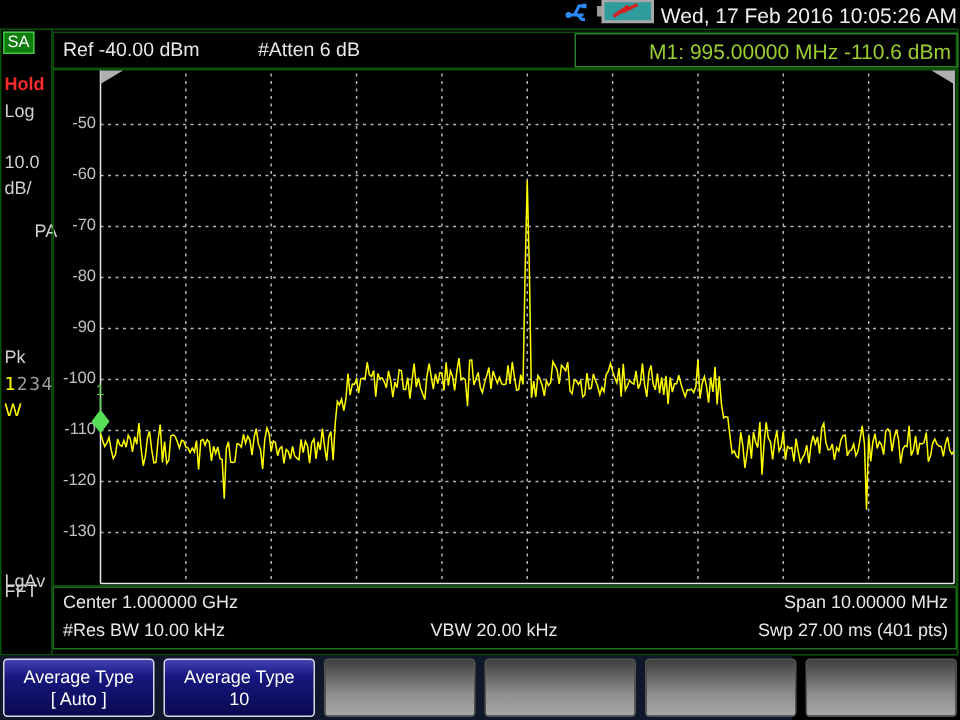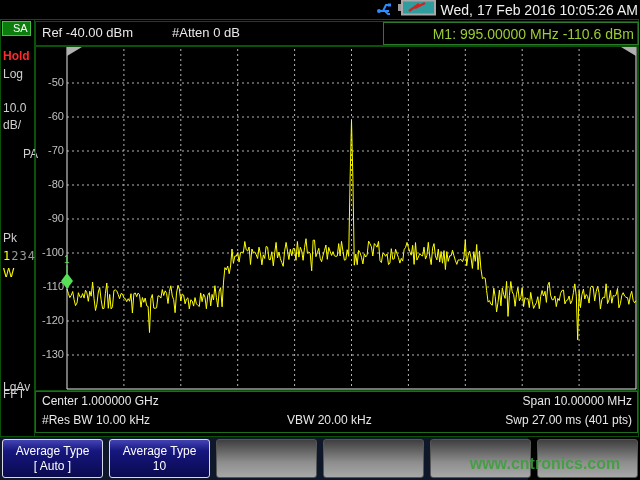--- a/index.html
+++ b/index.html
@@ -9,21 +9,21 @@
   }
   
   .statusbar{position:absolute;left:0;top:0;width:640px;height:19px;display:flex;
     align-items:center;justify-content:flex-end;gap:4px;padding-right:2px;box-sizing:border-box;}
   .datetime{color:#f0f0f0;font-size:14px;white-space:nowrap;}
   
   .outerbox{position:absolute;left:0;top:19px;width:639px;height:418px;border:1px solid #0a520a;box-sizing:border-box;}
   
   .sidebar{position:absolute;left:0;top:19px;width:35px;height:418px;border-right:1px solid #0a520a;box-sizing:border-box;}
   .sa-box{position:absolute;left:2px;top:2px;background:#0c7c0c;border:1px solid #45c045;
-    color:#fff;font-size:11px;padding:0 2px 1px 10px;}
+    color:#fff;font-size:11px;padding:0 2px 1px 2px;}
   .sb{position:absolute;left:3px;font-size:12px;color:#d0d0d0;white-space:nowrap;}
   .hold{color:var(--hold_red,#ff2a2a);font-weight:bold;}
   .traces{letter-spacing:1px;font-family:"DejaVu Sans Mono",monospace;font-size:12px;}
   .traces .t{color:#9a9a9a;} .traces .active{color:var(--trace,#ffff00);}
   .wreg{color:var(--trace,#ffff00);}
   
   .refbox{position:absolute;left:35px;top:21px;width:603px;height:25px;border:1px solid #0a520a;box-sizing:border-box;}
   .reflvl{position:absolute;left:42px;top:25px;font-size:13px;color:#e8e8e8;}
   .atten{position:absolute;left:172px;top:25px;font-size:13px;color:#e8e8e8;}
   .m1box{position:absolute;left:383px;top:22px;width:256px;height:23px;border:1px solid #2d7a2d;
@@ -82,21 +82,21 @@
     <div class="sb" style="top:128px;margin-left:20px;">PA</div>
     <div class="sb" style="top:212px;">Pk</div>
     <div class="sb traces" style="top:230px;"><span class="t active">1</span><span class="t">2</span><span class="t">3</span><span class="t">4</span></div>
     <div class="sb wreg" style="top:247px;">W</div>
     <div class="sb" style="top:315px;margin-top:46px;">LgAv</div>
     <div class="sb" style="top:368px;">FFT</div>
   </div>
 
   <div class="refbox"></div>
   <div class="reflvl">Ref -40.00 dBm</div>
-  <div class="atten">#Atten 0 dB</div>
+  <div class="atten">#Atten 6 dB</div>
   <div class="m1box">
     <span class="m1text">M1:  995.00000 MHz  -110.6 dBm</span>
   </div>
 
   <div class="plotbox"></div>
   <div id="ylabels">
       <div class="ylabel" style="left: 36px; top: 76px;">-50</div>
       <div class="ylabel" style="left: 36px; top: 110px;">-60</div>
       <div class="ylabel" style="left: 36px; top: 144px;">-70</div>
       <div class="ylabel" style="left: 36px; top: 178px;">-80</div>
@@ -150,15 +150,14 @@
     </div>
     <div class="skey blue" style="left:109px;">
       <span>Average Type</span>
       <span>10</span>
     </div>
     <div class="skey gray" style="left:216px;"></div>
     <div class="skey gray" style="left:323px;"></div>
     <div class="skey gray" style="left:430px;"></div>
     <div class="skey gray" style="left:537px;"></div>
   </div>
-  <div class="watermark">www.cntronics.com</div>
 
 </div>
 
 </body></html>

